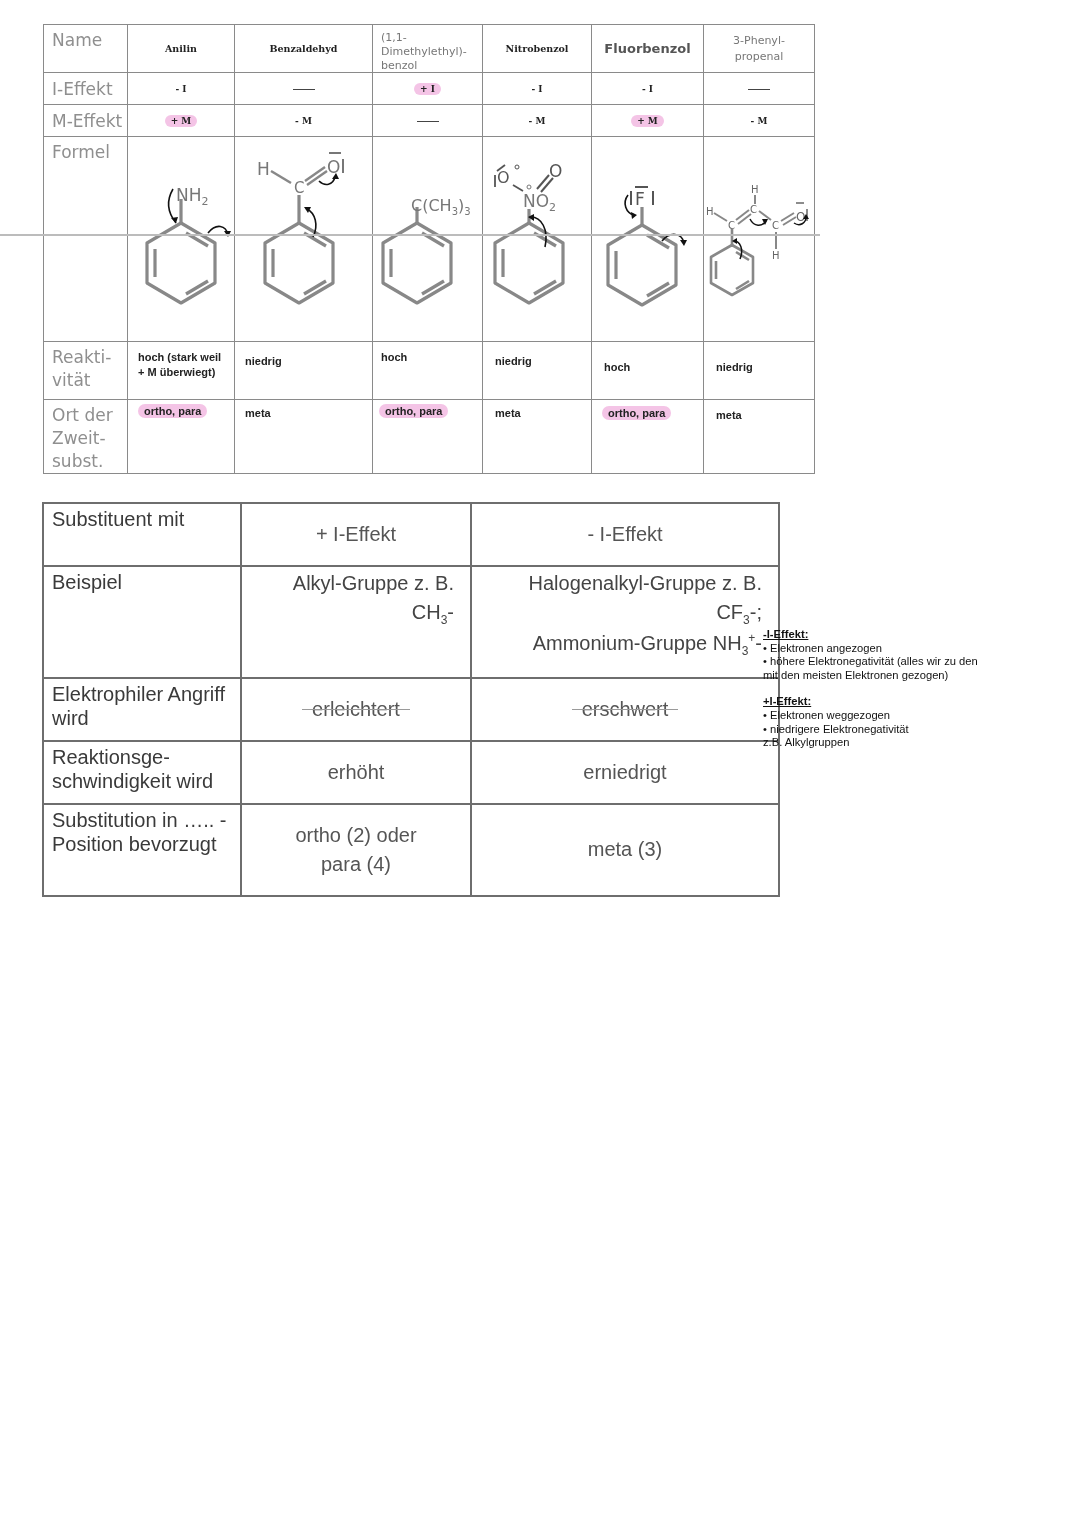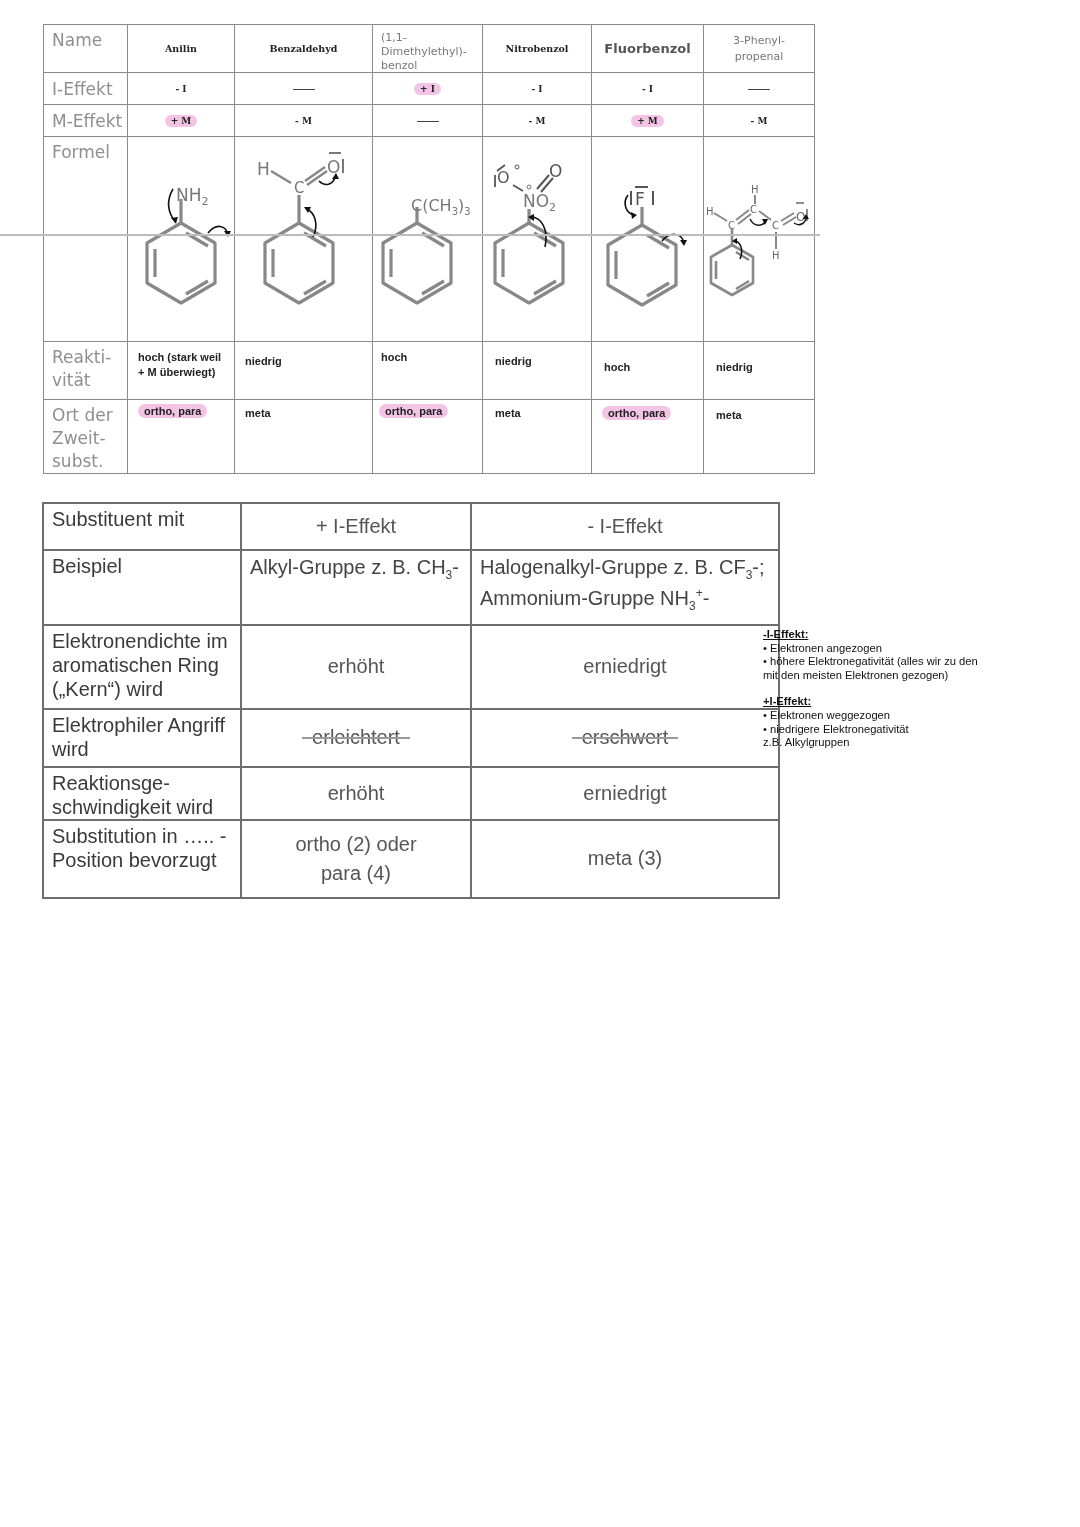--- a/index.html
+++ b/index.html
@@ -19,24 +19,24 @@
     .t1 .val-tl { text-align: left; vertical-align: top; padding: 12px 0 0 12px; font-family: Liberation Sans, sans-serif; font-weight: bold; font-size: 11px; color: #222; line-height: 1.3; }
     .hl { background: #f4c4e6; border-radius: 7px; padding: 1px 6px; }
     .dash { display: inline-block; width: 22px; height: 1.5px; background: #444; vertical-align: middle; }
     .formula-cell { position: relative; }
     .formula-cell svg { display: block; }
 
     .scanline { position: absolute; left: 0; top: 234px; width: 820px; height: 2px; background: #bcbcbc; }
 
     
     .t2 { position: absolute; left: 42px; top: 502px; border-collapse: collapse; table-layout: fixed; }
-    .t2 td { border: 2px solid #6e6e6e; padding: 8px; font-family: "Liberation Sans", sans-serif; font-size: 20px; color: #3e3e3e; overflow: hidden; }
+    .t2 td { border: 2px solid #6e6e6e; padding: 16px; font-family: "Liberation Sans", sans-serif; font-size: 20px; color: #3e3e3e; overflow: hidden; }
     .t2 .lh { text-align: left; vertical-align: top; padding: 3px 0 0 8px; line-height: 1.2; color: #3a3a3a; }
     .t2 .c { text-align: center; vertical-align: middle; line-height: 1.45; color: #555; }
-    .t2 .ctop { text-align: left; vertical-align: top; padding-top: 6px; line-height: 1.45; color: #444; }
+    .t2 .ctop { text-align: right; vertical-align: top; padding-top: 6px; line-height: 1.45; color: #444; }
     .t2 sub, .t2 sup { font-size: 12px; }
     .strike { position: relative; }
     .strike::after { content: ""; position: absolute; left: -10px; right: -10px; top: 50%; height: 1.5px; background: #9a9a9a; }
 
     
     .notes { position: absolute; left: 763px; top: 628px; width: 215px; font-family: "Liberation Sans", sans-serif; font-size: 11.2px; color: #111; line-height: 13.6px; }
     .notes .nh { font-weight: bold; text-decoration: underline; }
     .notes .gap { height: 13px; }
   </style>
 </head>
@@ -259,25 +259,20 @@
         <tr style="height:32px">
       <td class="lh">Substituent mit</td>
       <td class="c">+ I-Effekt</td>
       <td class="c">- I-Effekt</td>
     </tr>
     <tr style="height:66px">
       <td class="lh">Beispiel</td>
       <td class="ctop" style="padding-top:2px"><span>Alkyl-Gruppe z. B. CH</span><sub>3</sub><span>-</span></td>
       <td class="ctop" style="padding-top:2px"><span>Halogenalkyl-Gruppe z. B. CF</span><sub>3</sub><span>-;</span><br><span>Ammonium-Gruppe NH</span><sub>3</sub><sup>+</sup><span>-</span></td>
     </tr>
-    <tr style="height:84px">
-      <td class="lh"><span>Elektronendichte im</span><br><span>aromatischen Ring</span><br><span>(„Kern“) wird</span></td>
-      <td class="c">erhöht</td>
-      <td class="c">erniedrigt</td>
-    </tr>
     <tr style="height:58px">
       <td class="lh"><span>Elektrophiler Angriff</span><br><span>wird</span></td>
       <td class="c"><span class="strike">erleichtert</span></td>
       <td class="c"><span class="strike">erschwert</span></td>
     </tr>
     <tr style="height:43px">
       <td class="lh"><span>Reaktionsge-</span><br><span>schwindigkeit wird</span></td>
       <td class="c">erhöht</td>
       <td class="c">erniedrigt</td>
     </tr>

